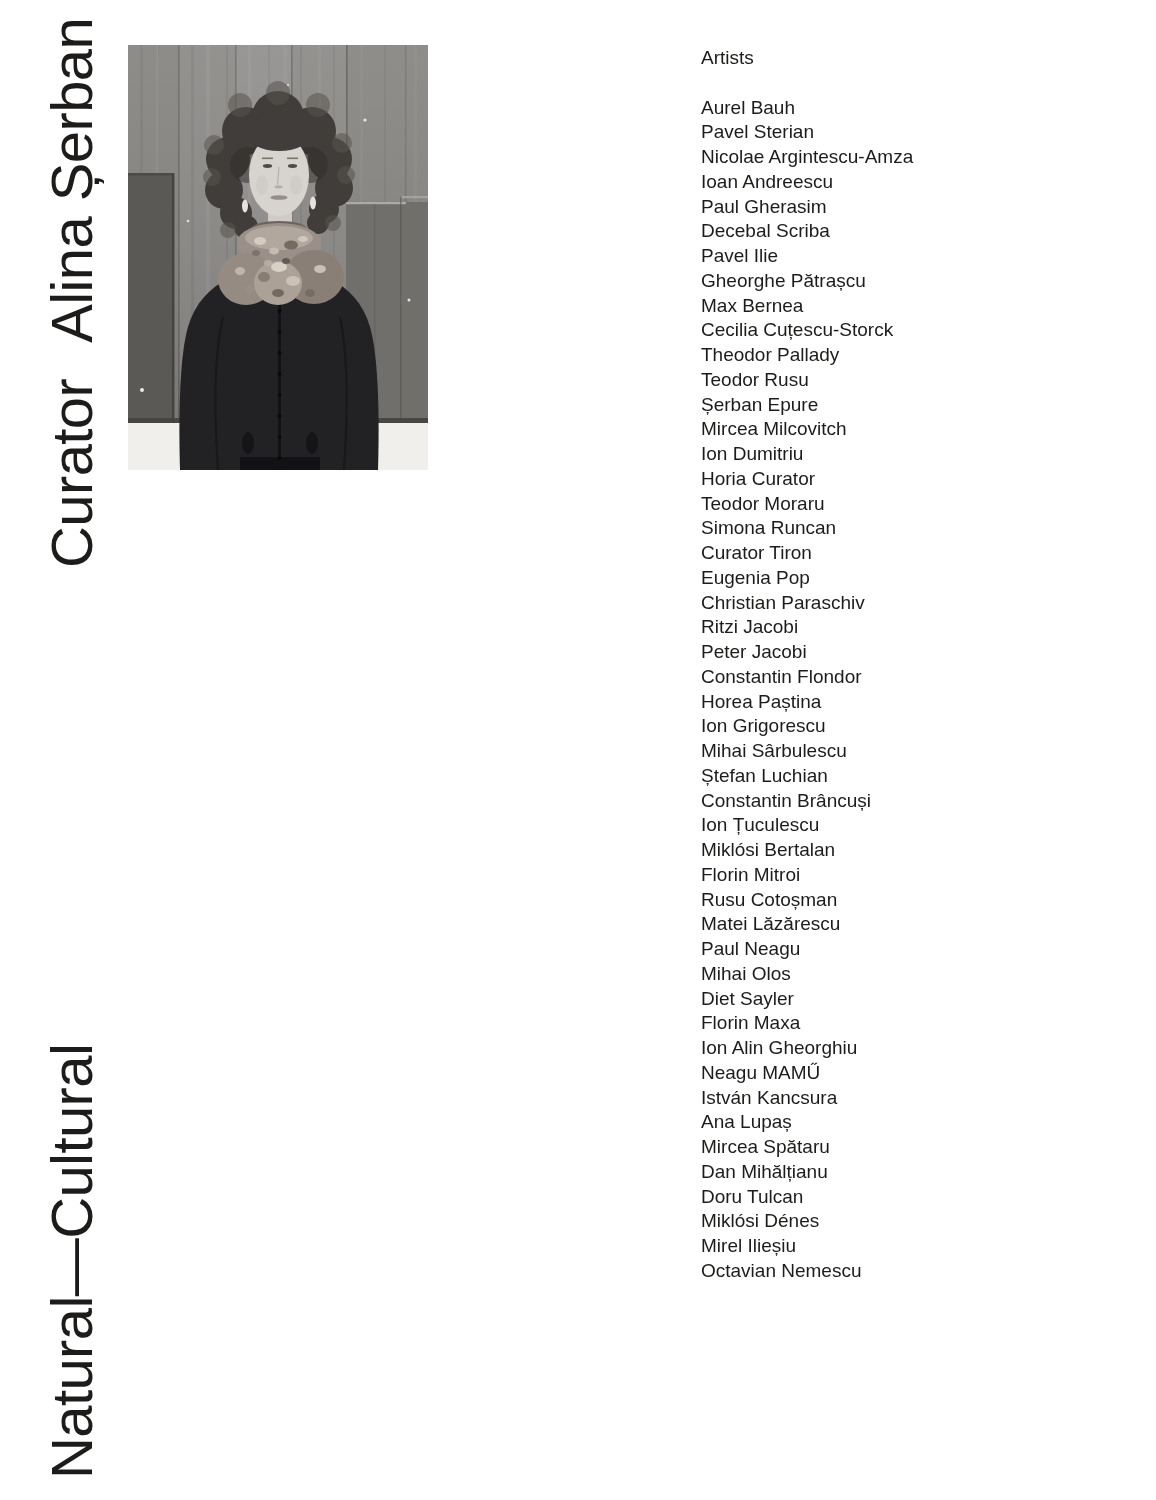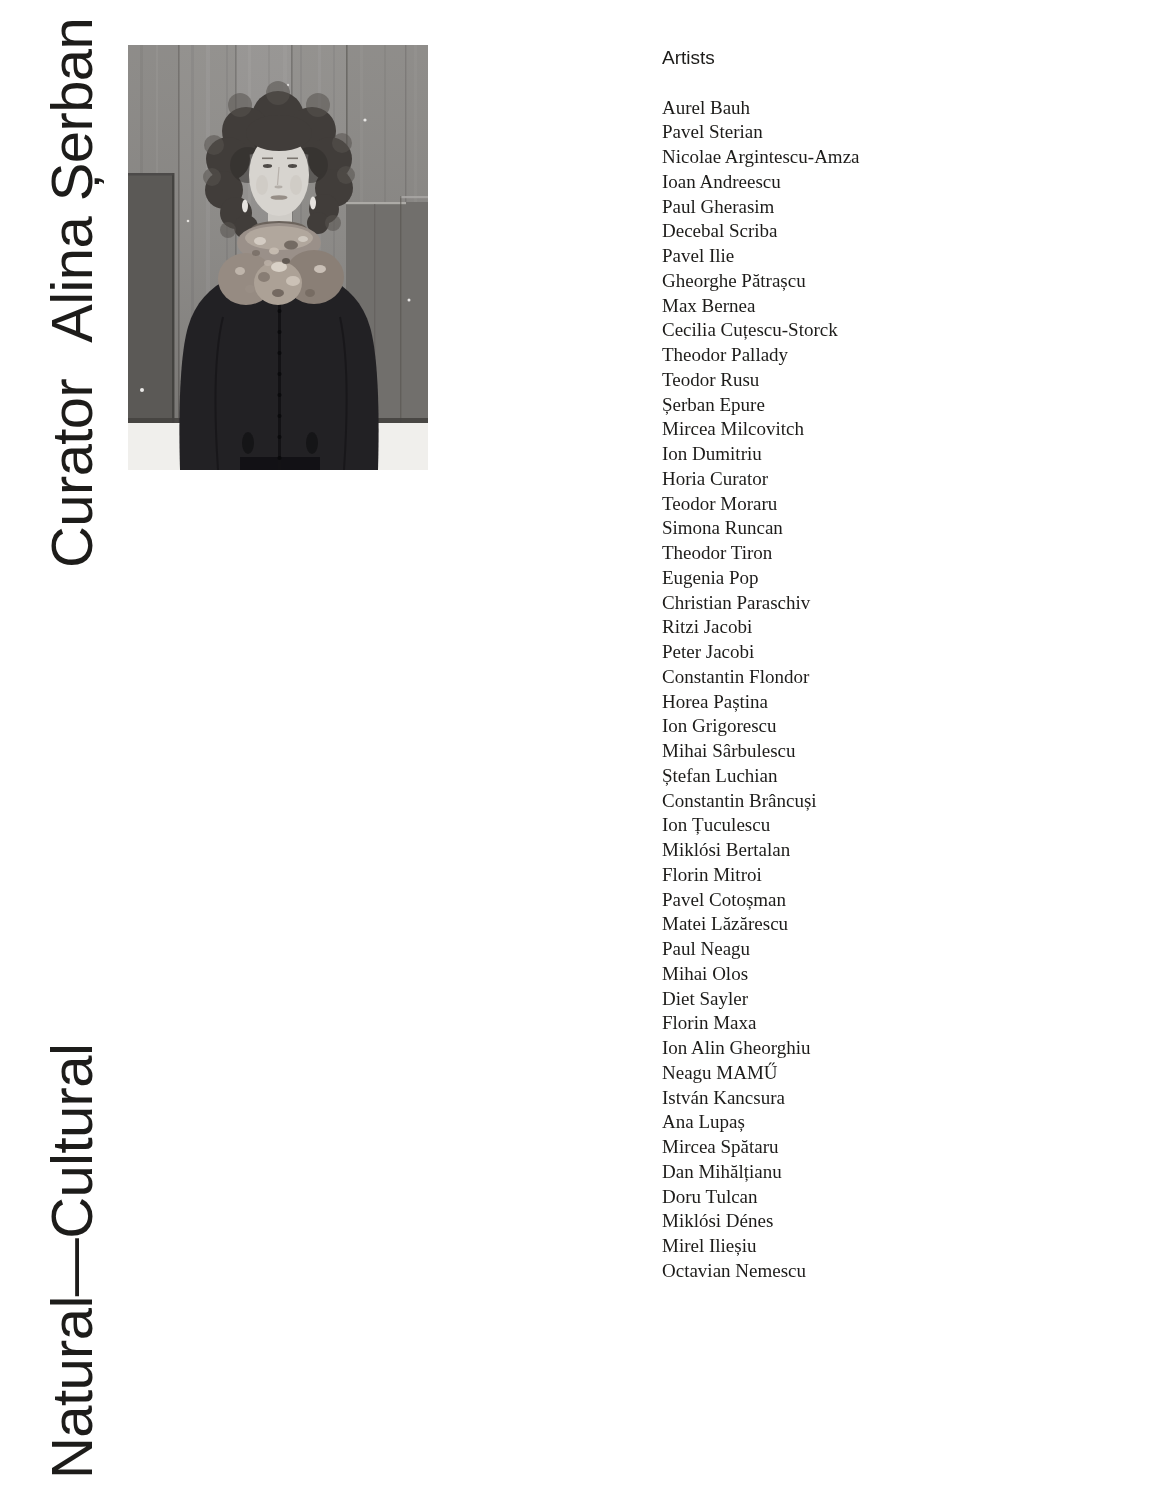--- a/index.html
+++ b/index.html
@@ -42,26 +42,26 @@
   .portrait svg { display: block; width: 100%; height: 100%; }
   .ph-wall     { fill: var(--photo-wall, #8d8b88); }
   .ph-panel    { fill: var(--photo-panel, #5b5956); }
   .ph-ground   { fill: var(--photo-ground, #f0efec); }
   .ph-cardigan { fill: var(--photo-cardigan, #222124); }
   .ph-hair     { fill: var(--photo-hair, #413d3a); }
   .ph-face     { fill: var(--photo-face, #d7d4cf); }
   .ph-scarf    { fill: var(--photo-scarf, #9a9089); }
 
   
-  .artists { position: absolute; left: 662px; top: 46px; }
+  .artists { position: absolute; left: 701px; top: 46px; }
   .artists-heading {
     font-size: 19px; line-height: 24.75px;
     font-weight: 400; margin: 0 0 24.75px 0;
   }
-  .artist-name { font-size: 19px; line-height: 24.75px; font-family: Liberation Serif, serif; }
+  .artist-name { font-size: 19px; line-height: 24.75px; }
 </style>
 </head>
 <body>
 
 <div class="page">
 
   <div class="vtext vtext-top">
     <div class="vtext-inner">
       <span>Curator</span><span class="vgap"></span><span>Alina Șerban</span>
     </div>
@@ -237,35 +237,35 @@
         <div class="artist-name">Max Bernea</div>
         <div class="artist-name">Cecilia Cuțescu-Storck</div>
         <div class="artist-name">Theodor Pallady</div>
         <div class="artist-name">Teodor Rusu</div>
         <div class="artist-name">Șerban Epure</div>
         <div class="artist-name">Mircea Milcovitch</div>
         <div class="artist-name">Ion Dumitriu</div>
         <div class="artist-name">Horia Curator</div>
         <div class="artist-name">Teodor Moraru</div>
         <div class="artist-name">Simona Runcan</div>
-        <div class="artist-name">Theodor Tiron</div>
+        <div class="artist-name">Curator Tiron</div>
         <div class="artist-name">Eugenia Pop</div>
         <div class="artist-name">Christian Paraschiv</div>
         <div class="artist-name">Ritzi Jacobi</div>
         <div class="artist-name">Peter Jacobi</div>
         <div class="artist-name">Constantin Flondor</div>
         <div class="artist-name">Horea Paștina</div>
         <div class="artist-name">Ion Grigorescu</div>
         <div class="artist-name">Mihai Sârbulescu</div>
         <div class="artist-name">Ștefan Luchian</div>
         <div class="artist-name">Constantin Brâncuși</div>
         <div class="artist-name">Ion Țuculescu</div>
         <div class="artist-name">Miklósi Bertalan</div>
         <div class="artist-name">Florin Mitroi</div>
-        <div class="artist-name">Pavel Cotoșman</div>
+        <div class="artist-name">Rusu Cotoșman</div>
         <div class="artist-name">Matei Lăzărescu</div>
         <div class="artist-name">Paul Neagu</div>
         <div class="artist-name">Mihai Olos</div>
         <div class="artist-name">Diet Sayler</div>
         <div class="artist-name">Florin Maxa</div>
         <div class="artist-name">Ion Alin Gheorghiu</div>
         <div class="artist-name">Neagu MAMŰ</div>
         <div class="artist-name">István Kancsura</div>
         <div class="artist-name">Ana Lupaș</div>
         <div class="artist-name">Mircea Spătaru</div>

